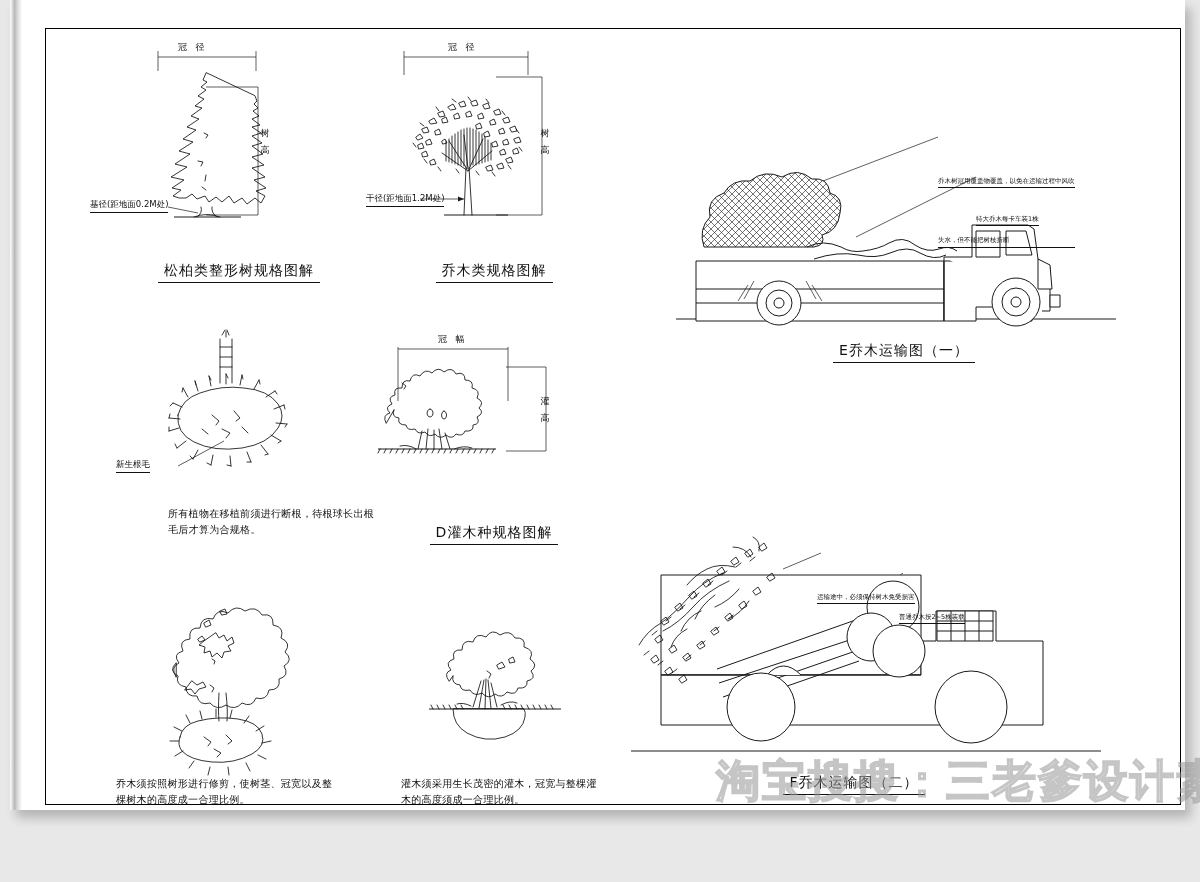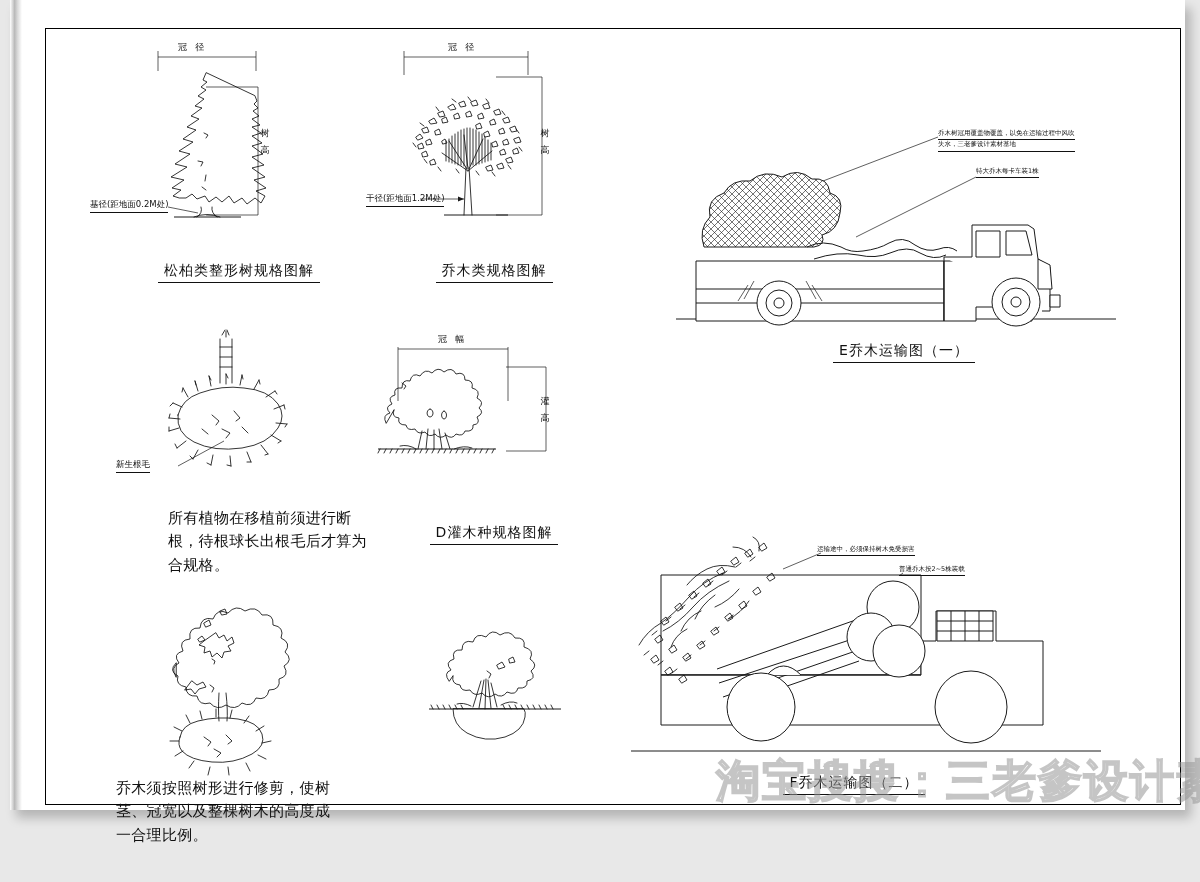--- a/index.html
+++ b/index.html
@@ -38,44 +38,44 @@
   .fillw{fill:#fff;}
   .cap{
     font-size:14px;color:#111;text-align:center;white-space:nowrap;
     font-family:"DejaVu Sans","Liberation Sans",sans-serif;
     letter-spacing:1px;
     margin-left:36px;
   }
   .cap-u{ border-bottom:1.4px solid #111; display:inline-block; padding:0 6px 2px 6px;}
   .dimlbl{
     position:absolute;font-size:9px;color:#111;white-space:nowrap;
-    font-family:Liberation Serif, serif;
+    font-family:Liberation Sans, sans-serif;
     letter-spacing:3px;
   }
   .vlbl{
     position:absolute;font-size:9px;color:#111;
     font-family:"DejaVu Sans","Liberation Sans",sans-serif;
     writing-mode:vertical-rl;text-orientation:upright;letter-spacing:3px;
   }
   .leadlbl{
     position:absolute;font-size:8.5px;color:#111;white-space:nowrap;
     font-family:"DejaVu Sans","Liberation Sans",sans-serif;
     border-bottom:1px solid #111;padding-bottom:1px;
   }
   .note{
-    position:absolute;font-size:15px;color:#111;line-height:1.55;
-    font-family:Liberation Serif, serif;
+    position:absolute;font-size:10px;color:#111;line-height:1.55;
+    font-family:Liberation Mono, monospace;
     letter-spacing:0.3px;
   }
   .annot{
     position:absolute;font-size:6.5px;color:#111;line-height:1.5;
     font-family:"DejaVu Sans","Liberation Sans",sans-serif;
     white-space:nowrap;
   }
-  .annot span{display:block;border-bottom:0.8px solid #111;padding-bottom:0.5px;}
+  .annot span{display:block;border-bottom:0.8px solid #111;padding-bottom:0.5px;margin-top:48px;}
   .title-pos{position:absolute;width:100%;text-align:center;}
   
   #watermark{
     position:absolute;left:706px;top:752px;
     font-size:44px;font-weight:bold;
     font-family:"DejaVu Sans","Liberation Sans",sans-serif;
     color:transparent;
     -webkit-text-stroke:1.6px rgba(150,150,150,0.55);
     letter-spacing:2px;white-space:nowrap;
     pointer-events:none;
@@ -366,27 +366,28 @@
           <path d="M32 100 l-2 -4 M38 100 l-2 -4 M44 100 l-2 -4 M50 100 l-2 -4
                    M56 100 l-2 -4 M62 100 l-2 -4 M104 100 l-2 -4 M110 100 l-2 -4
                    M116 100 l-2 -4 M122 100 l-2 -4 M128 100 l-2 -4 M134 100 l-2 -4
                    M140 100 l-2 -4 M146 100 l-2 -4 M152 100 l-2 -4"></path>
         </g>
 
         <path class="ln-veg" d="M52 100
           q0 16 14 24 q18 10 38 4 q18 -6 20 -20 q1 -5 -1 -8z"></path>
       </svg>
 
+      <div class="note" style="left:0px;top:168px;width:200px;">灌木须采用生长茂密的灌木，冠宽与整棵灌木的高度须成一合理比例。</div>
     </div>
 
     <div class="panel" style="left:630px;top:60px;width:480px;height:300px;">
 
       <div class="annot" style="left:262px;top:40px;">
         <span>乔木树冠用覆盖物覆盖，以免在运输过程中风吹</span>
-        <span>失水，三老爹设计素材基地</span>
+        <span>失水，但不能把树枝折断</span>
       </div>
       <div class="annot" style="left:300px;top:78px;">
         <span>特大乔木每卡车装1株</span>
       </div>
 
       <svg width="470" height="250">
         <defs>
           <pattern id="netHatch" width="7" height="7" patternUnits="userSpaceOnUse">
             <path d="M0 0 l7 7 M7 0 l-7 7" stroke="#1a1a1a" stroke-width="0.6" fill="none"></path>
           </pattern>

